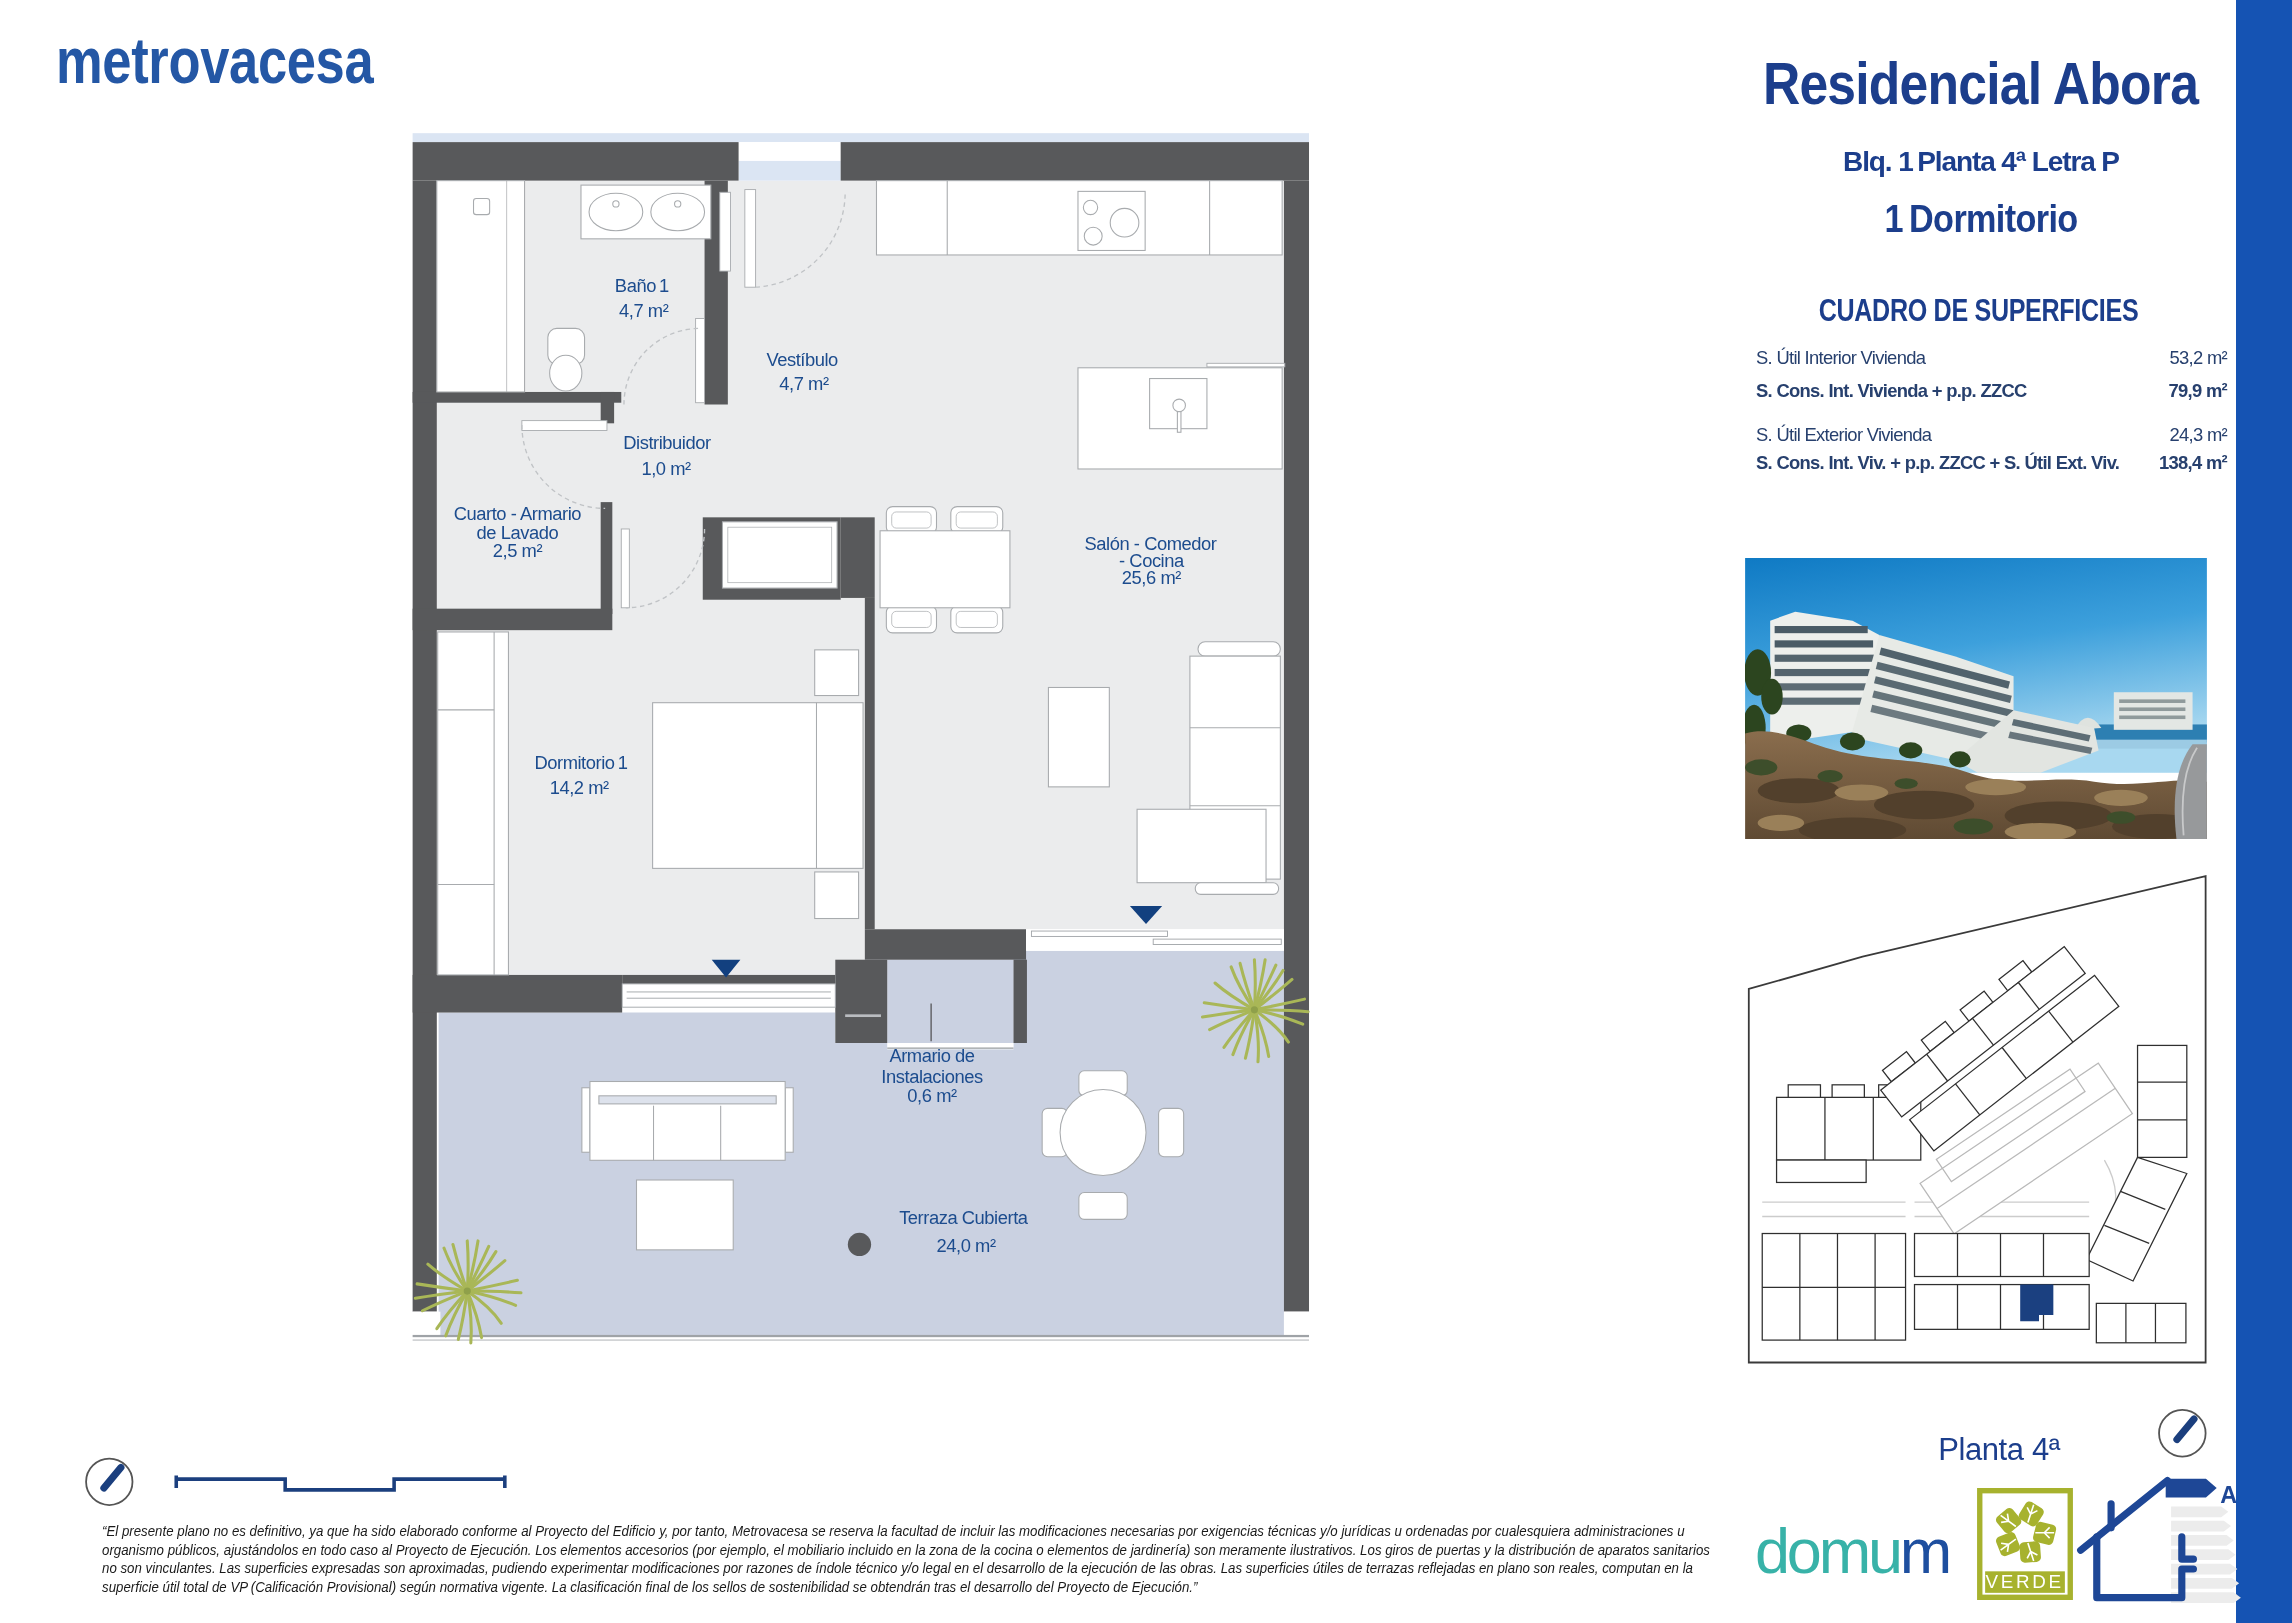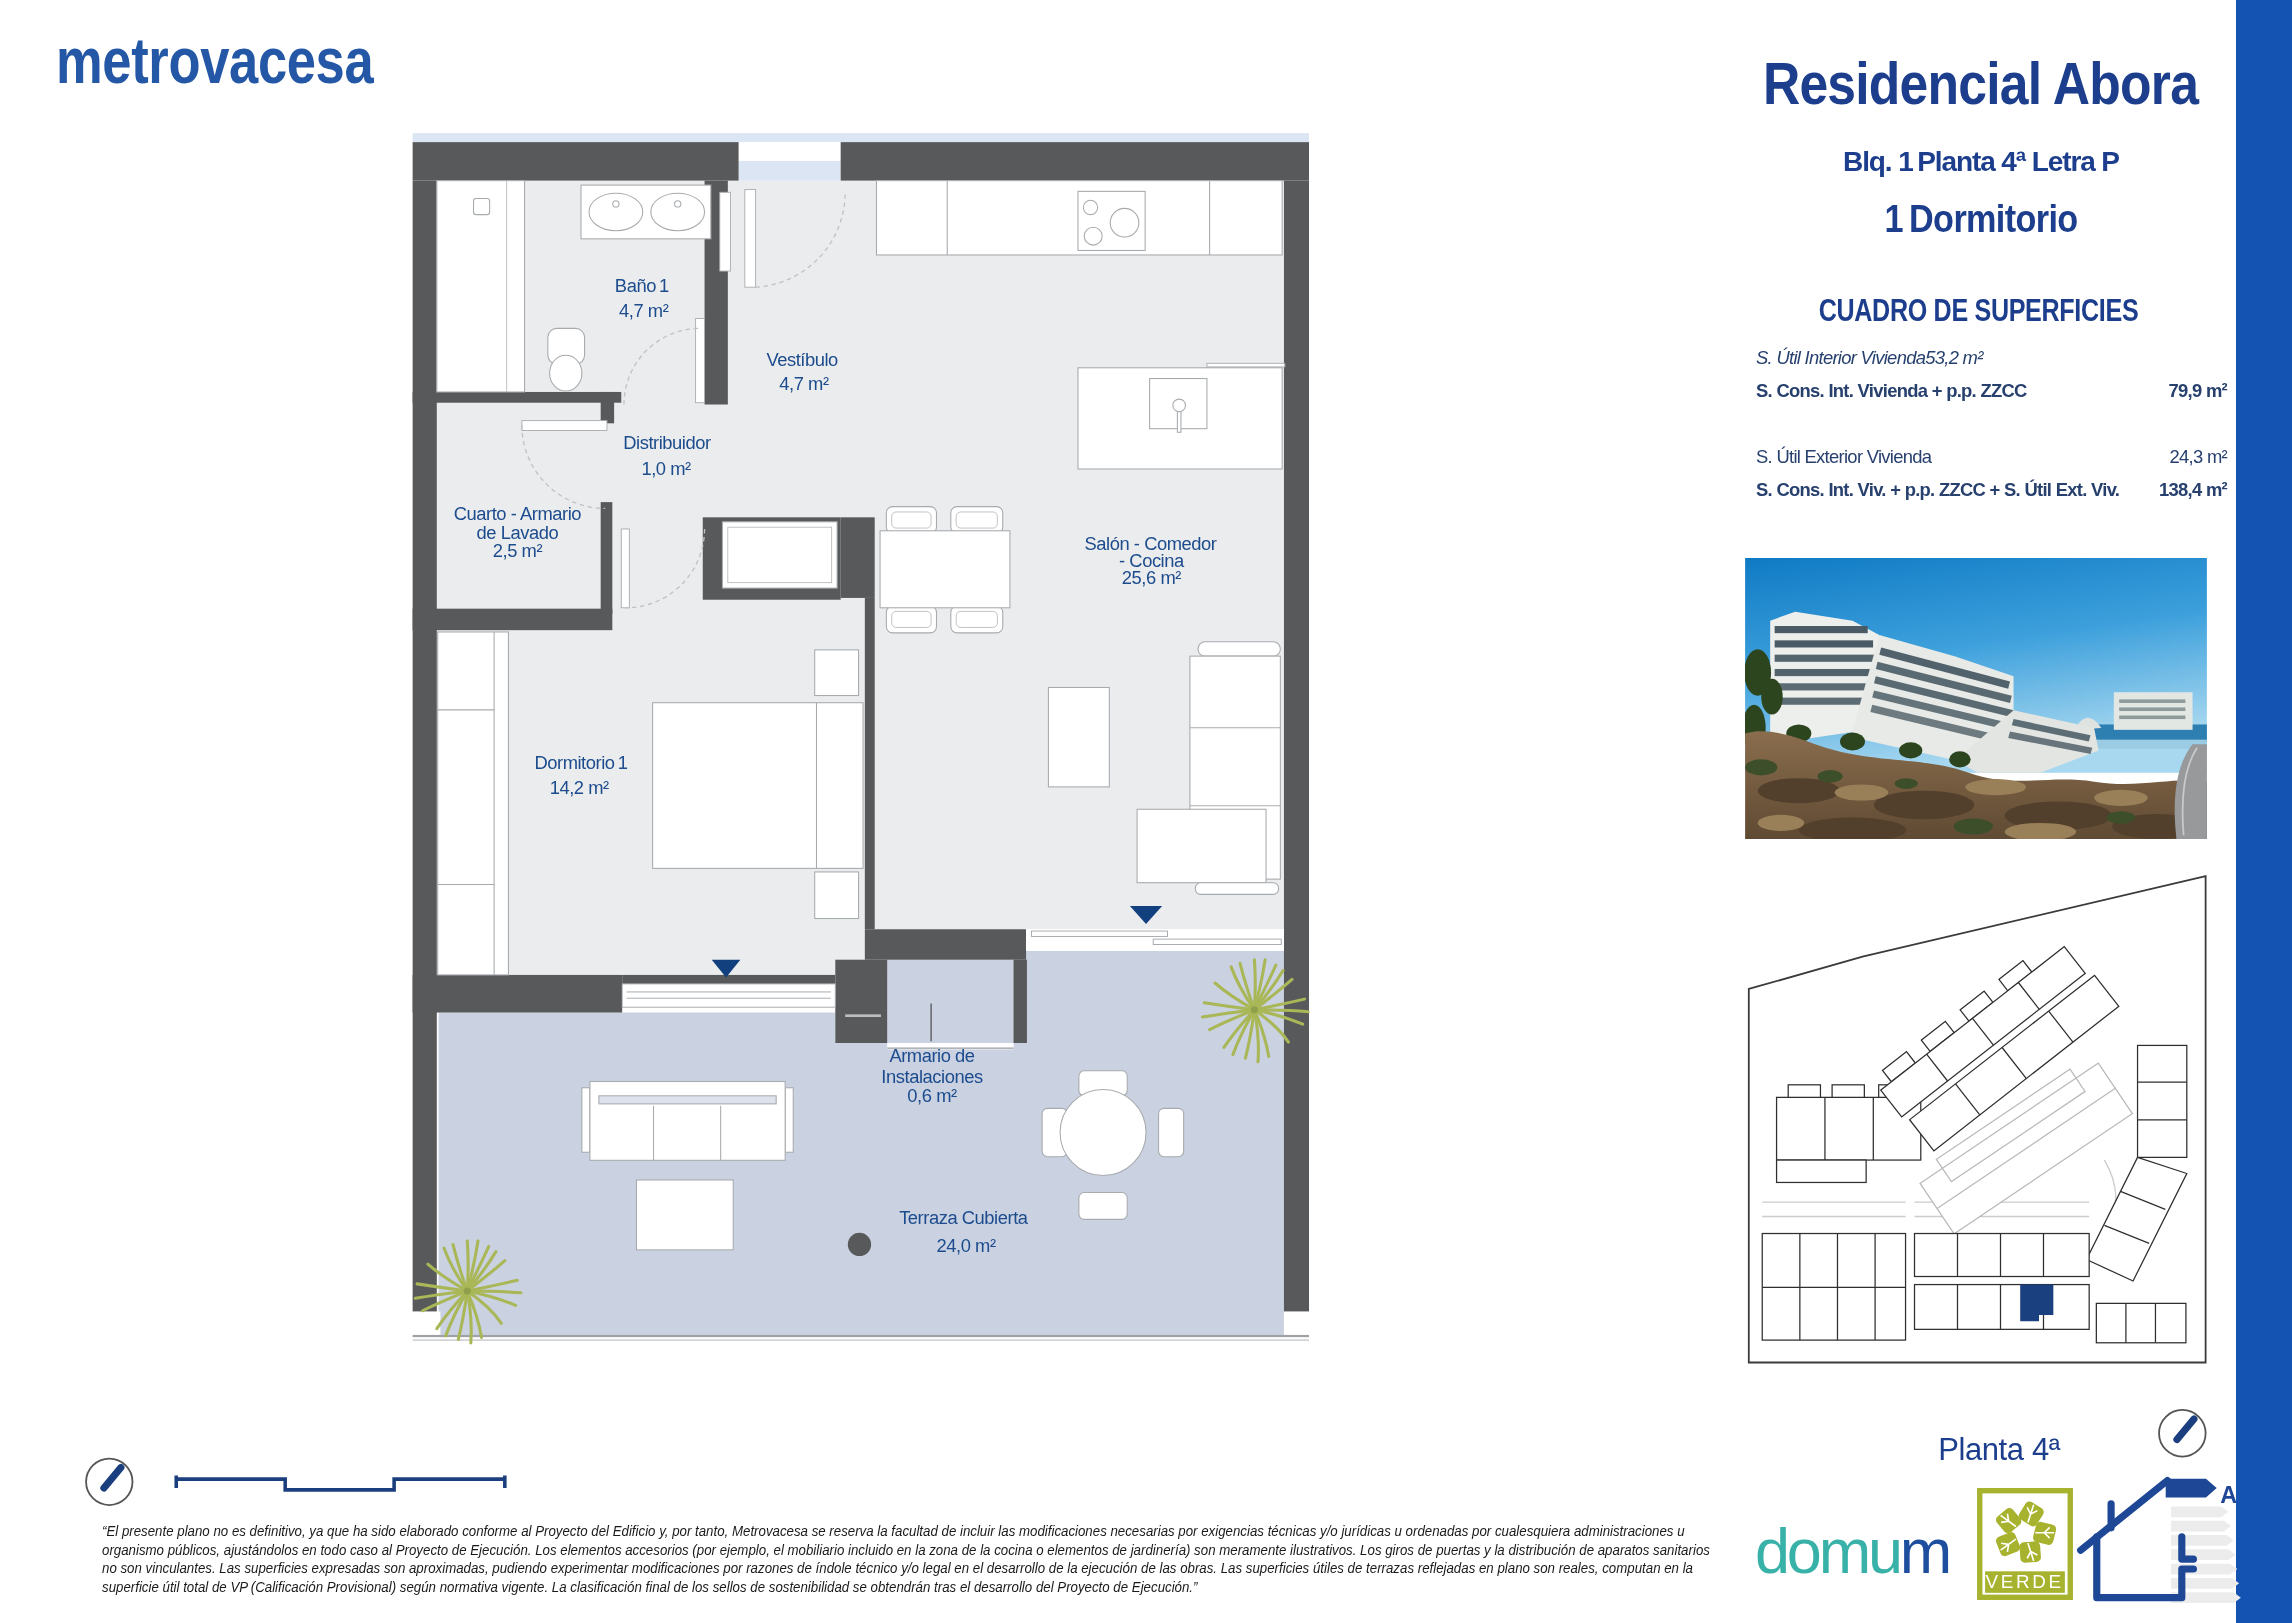--- a/index.html
+++ b/index.html
@@ -16,31 +16,31 @@
 <div class="abs navy" style="left:1703px;top:50px;width:555px;text-align:center;font-size:59px;font-weight:bold;letter-spacing:-0.9px;white-space:nowrap;transform:scaleX(0.875);transform-origin:50% 0;">Residencial Abora</div>
 
 <div class="abs navy" style="left:1748px;top:146px;width:466px;text-align:center;font-size:28px;font-weight:bold;letter-spacing:-1.1px;">Blq. 1 Planta 4ª Letra P</div>
 
 <div class="abs navy" style="left:1748px;top:198px;width:466px;text-align:center;font-size:38px;font-weight:bold;letter-spacing:-0.7px;transform:scaleX(0.9);transform-origin:50% 0;">1 Dormitorio</div>
 
 <div class="abs navy" style="left:1748px;top:293px;width:461px;text-align:center;font-size:31px;font-weight:bold;letter-spacing:-0.4px;white-space:nowrap;transform:scaleX(0.81);transform-origin:50% 0;">CUADRO DE SUPERFICIES</div>
 
 <div class="abs" style="left:1756px;top:347px;width:471px;font-size:18.4px;letter-spacing:-0.7px;color:#27406e;white-space:nowrap;">
 
-  <div style="display:flex;height:33px;align-items:baseline;font-style:italic;">
+  <div style="display:flex;justify-content:space-between;height:33px;align-items:baseline;">
       <span>S. Útil Interior Vivienda</span>
       <span>53,2 m²</span>
     </div>
 
   <div style="display:flex;justify-content:space-between;height:33px;align-items:baseline;font-weight:bold;">
       <span>S. Cons. Int. Vivienda + p.p. ZZCC</span>
       <span>79,9 m²</span>
     </div>
 
-  <div style="display:flex;justify-content:space-between;height:33px;align-items:center;margin-top:27px;">
+  <div style="display:flex;justify-content:space-between;height:33px;align-items:flex-end;">
       <span>S. Útil Exterior Vivienda</span>
       <span>24,3 m²</span>
     </div>
 
   <div style="display:flex;justify-content:space-between;height:33px;align-items:center;font-weight:bold;">
       <span>S. Cons. Int. Viv. + p.p. ZZCC + S. Útil Ext. Viv.</span>
       <span>138,4 m²</span>
     </div>
 </div>
 

